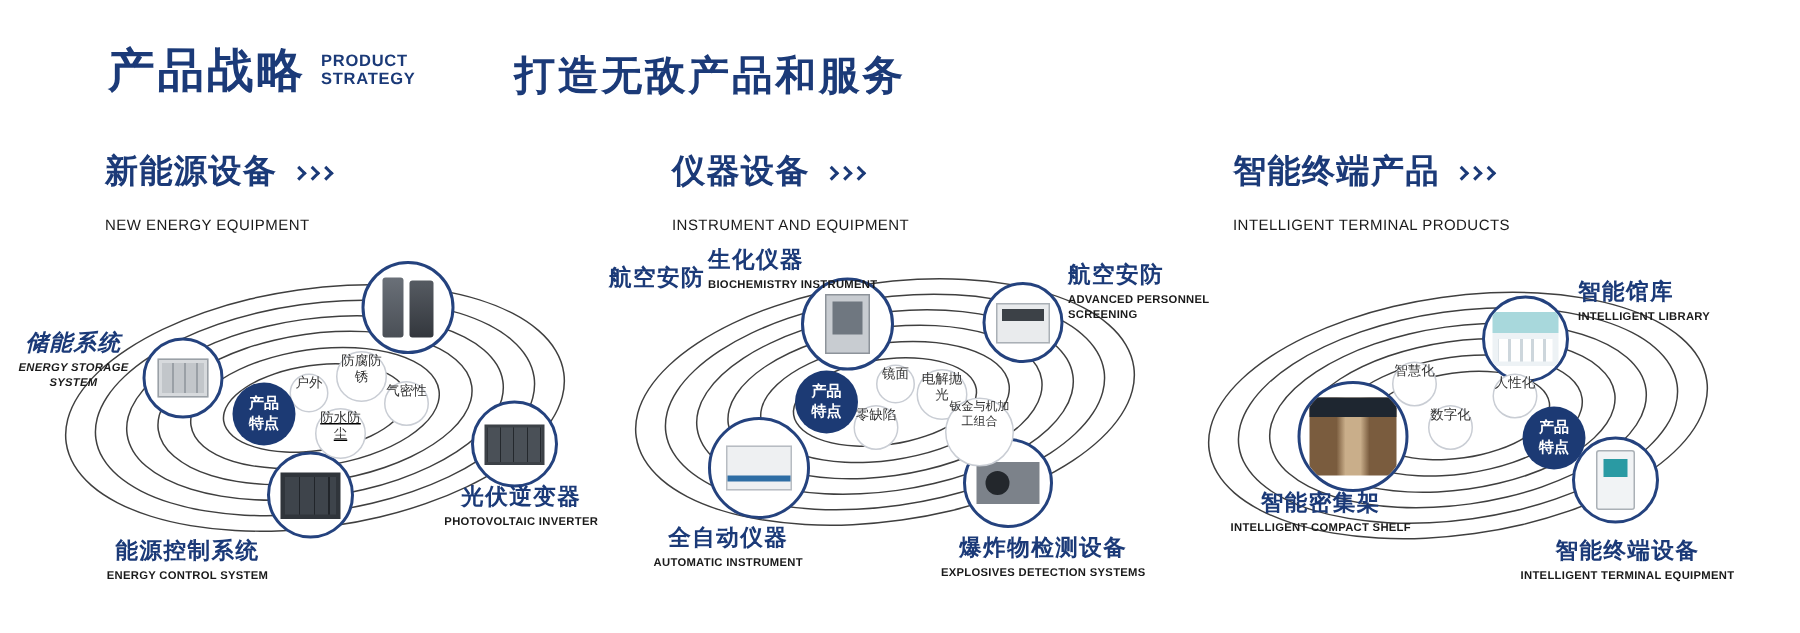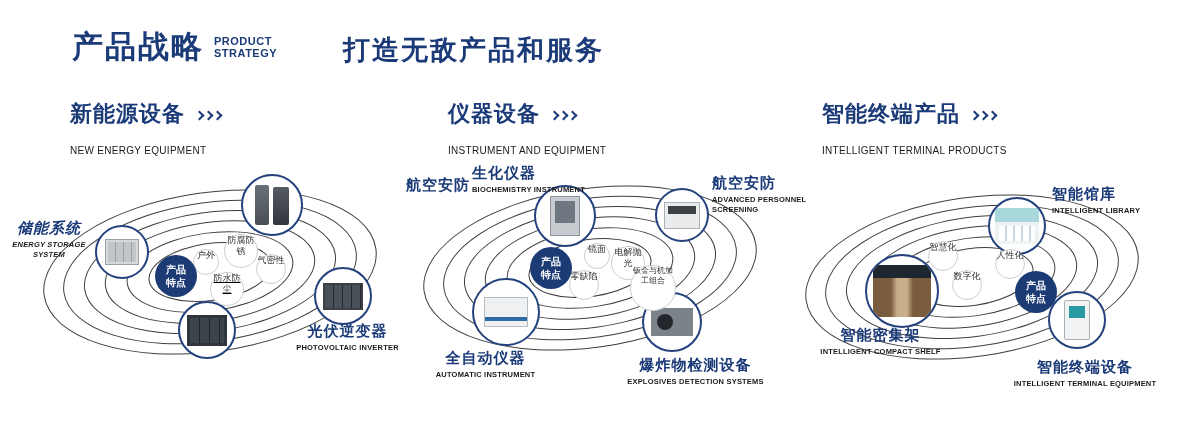--- a/index.html
+++ b/index.html
@@ -161,20 +161,24 @@
     </div>
 
   <div class="nlabel ta-c" style="left:6px;top:219px;width:86px;font-style:italic;">
     <div class="cn">储能系统</div>
     <div class="en">ENERGY STORAGE SYSTEM</div>
   </div>
   <div class="nlabel ta-c" style="left:285px;top:322px;width:125px;">
     <div class="cn">光伏逆变器</div>
     <div class="en">PHOTOVOLTAIC INVERTER</div>
   </div>
+  <div class="nlabel ta-c" style="left:55px;top:358px;width:140px;">
+    <div class="cn">能源控制系统</div>
+    <div class="en">ENERGY CONTROL SYSTEM</div>
+  </div>
 
   <div class="rings" style="left:590px;top:268px;">
     <div class="ring r1"></div>
     <div class="ring r2"></div>
     <div class="ring r3"></div>
     <div class="ring r4"></div>
     <div class="ring r5"></div>
     <div class="ring r6"></div>
   </div>
 

